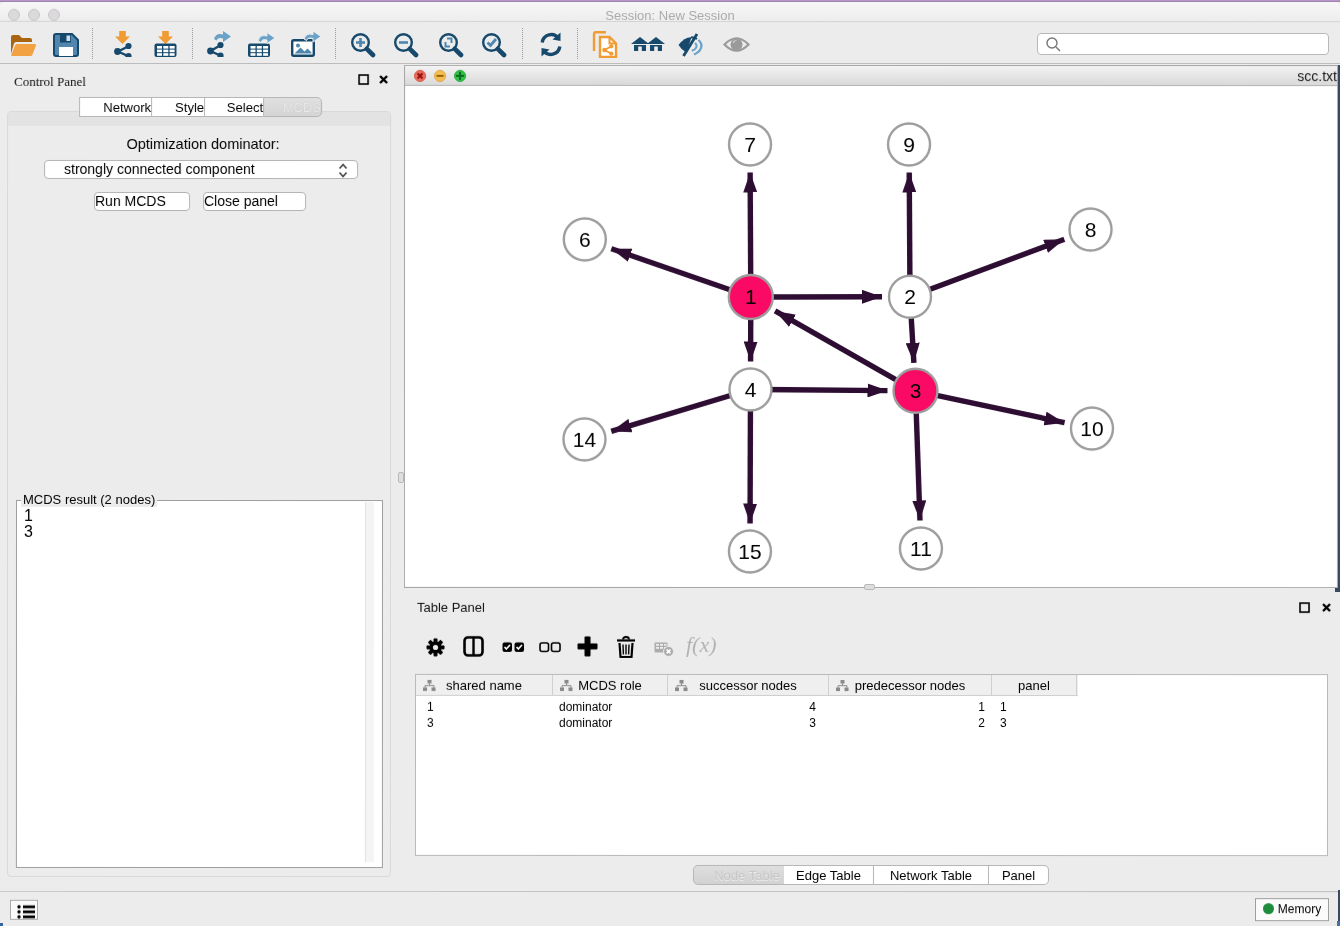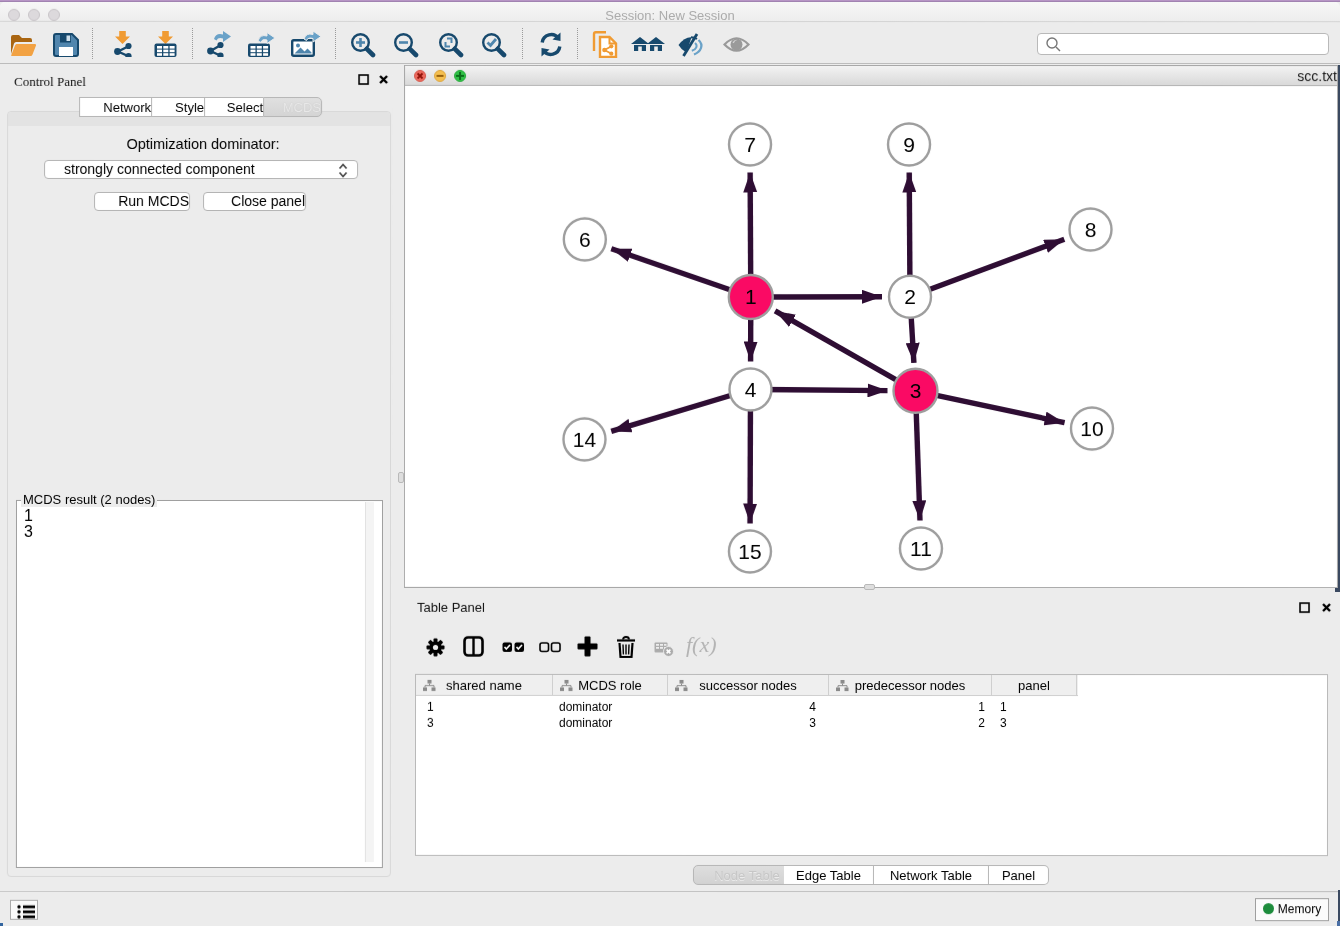--- a/index.html
+++ b/index.html
@@ -33,21 +33,21 @@
   border:1px solid #d8d8d8; border-radius:4px; background:#ececec; }
 #tabpanel .band { position:absolute; left:0; top:0; width:100%; height:14px;
   background:#e3e3e3; border-radius:4px 4px 0 0; }
 #optlabel { position:absolute; left:7px; top:72px; width:392px; text-align:center;
   font-size:14.5px; color:#000; }
 #dropdown { position:absolute; left:44px; top:96px; width:314px; height:19px;
   background:#fff; border:1px solid #b4b4b4; border-radius:4px; font-size:14px;
   line-height:17px; padding-left:19px; color:#000; }
 .btn { position:absolute; top:128px; height:19px; background:#fff;
   border:1px solid #b4b4b4; border-radius:4px; font-size:14px; line-height:17px;
-  text-align:right; color:#000; }
+  text-align:left; color:#000; }
 #fieldset { position:absolute; left:16px; top:436px; width:367px; height:368px;
   border:1px solid #9f9f9f; background:#fff; }
 #fieldset .legend { position:absolute; left:4px; top:-9px; background:#ececec;
   font-size:13px; color:#000; padding:0 2px; }
 #fieldset .txt { position:absolute; left:7px; top:7px; font-size:16px; color:#000; line-height:16.3px; }
 #fieldset .sb { position:absolute; right:8px; top:1px; width:9px; height:360px;
   background:#f4f4f4; border-left:1px solid #e2e2e2; }
 
 #netwin { left:404px; top:65px; width:934px; height:523px; background:#fff;
   border:1px solid #a8a8a8; }

